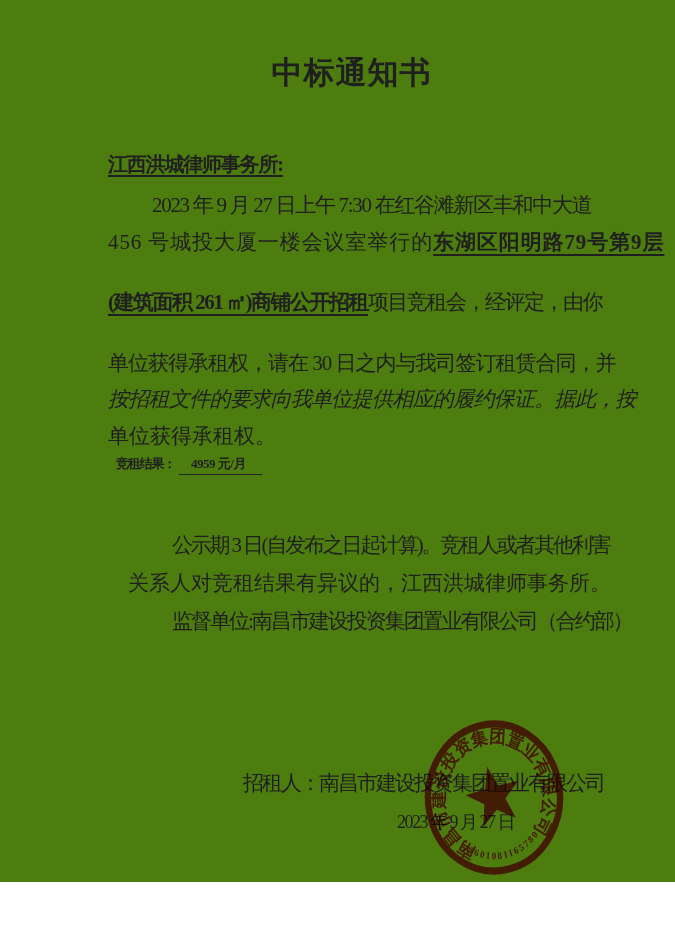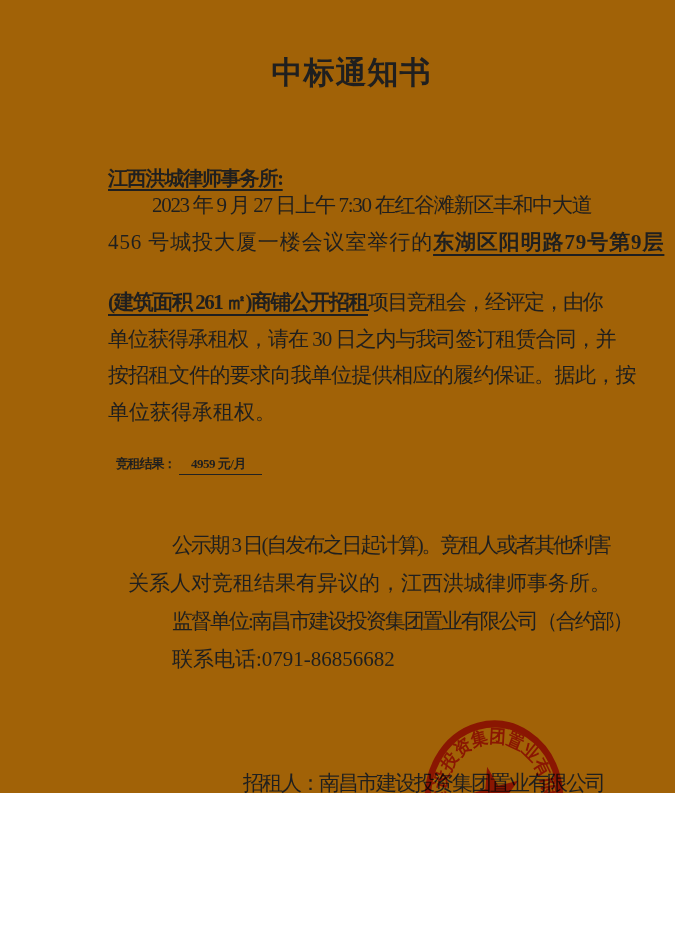--- a/index.html
+++ b/index.html
@@ -1,43 +1,43 @@
 <!DOCTYPE html>
 <html><head>
 <meta charset="utf-8">
 <style>
   html,body { margin:0; padding:0; }
   .page {
     position:relative;
-    width:675px; height:793px;
-    background:#a16207;
+    width:675px; height:882px;
+    background:#4d7c0f;
     font-family:"Liberation Serif", serif;
     color:#1f1f1f;
     overflow:hidden;
   }
   .title {
     position:absolute; top:54px; left:108px; width:487px;
     text-align:center; font-size:31px; font-weight:bold;
     line-height:38px; letter-spacing:1px;
   }
   .recipient {
-    position:absolute; top:165px; left:108px;
+    position:absolute; top:151px; left:108px;
     font-size:20px; font-weight:bold; letter-spacing:-1.2px;
     text-decoration:underline; text-decoration-thickness:1.6px; text-underline-offset:4px;
     white-space:nowrap;
   }
   .para1 { position:absolute; top:187px; left:108px; width:487px; font-size:21px; line-height:36.5px; }
   .para2 { position:absolute; top:526px; left:108px; width:490px; font-size:21px; line-height:38px;margin-left:20px; }
   .pline { white-space:nowrap; }
   .indent { padding-left:44px; }
   .ls-m13 { letter-spacing:-1.3px; }
   .ls-p09 { letter-spacing:0.9px; }
   .ls-m15 { letter-spacing:-1.5px;margin-top:24px; }
-  .ls-m10 { letter-spacing:-1.0px; }
-  .ls-m07 { letter-spacing:-0.7px; }
+  .ls-m10 { letter-spacing:-1.0px;margin-top:24px; }
+  .ls-m07 { letter-spacing:-0.7px;font-style:italic; }
   .ls-m22 { letter-spacing:-2.2px; }
   .ls-m20 { letter-spacing:-2.0px;font-family:Liberation Serif, serif; }
   .hl {
     font-weight:bold;
     text-decoration:underline; text-decoration-thickness:1.6px; text-underline-offset:5px;
   }
   .result { position:absolute; top:455px; left:116px; font-size:13px; white-space:nowrap; }
   .result-label { font-weight:bold; letter-spacing:-1.2px; }
   .result-value {
     display:inline-block; font-weight:bold; letter-spacing:-0.5px;
@@ -75,21 +75,20 @@
   </div>
 
   <div class="result">
     <span class="result-label">竞租结果：</span><span class="result-value">4959 元/月</span>
   </div>
 
   <div class="para2">
     <div class="pline indent ls-m22"><span>公示期 3 日(自发布之日起计算)。竞租人或者其他利害</span></div>
     <div class="pline"><span>关系人对竞租结果有异议的，江西洪城律师事务所。</span></div>
     <div class="pline indent ls-m20"><span>监督单位:南昌市建设投资集团置业有限公司（合约部）</span></div>
-    <div class="pline indent"><span>联系电话:0791-86856682</span></div>
   </div>
 
   <div class="lessor">招租人：南昌市建设投资集团置业有限公司</div>
 
   <div class="sig-date">2023 年 9 月 27 日</div>
 
   <svg class="seal" viewBox="0 0 200 200" preserveAspectRatio="none" xmlns="http://www.w3.org/2000/svg">
     <g transform="rotate(-14 100 100)">
       <circle cx="100" cy="100" r="88" fill="none" stroke-width="8.5" stroke="#d92a18"></circle>
       <polygon points="100,62 108.9,87.7 136.1,88.3 114.5,104.7 122.3,130.7 100,115.2 77.7,130.7 85.5,104.7 63.9,88.3 91.1,87.7" fill="#d92a18"></polygon>

